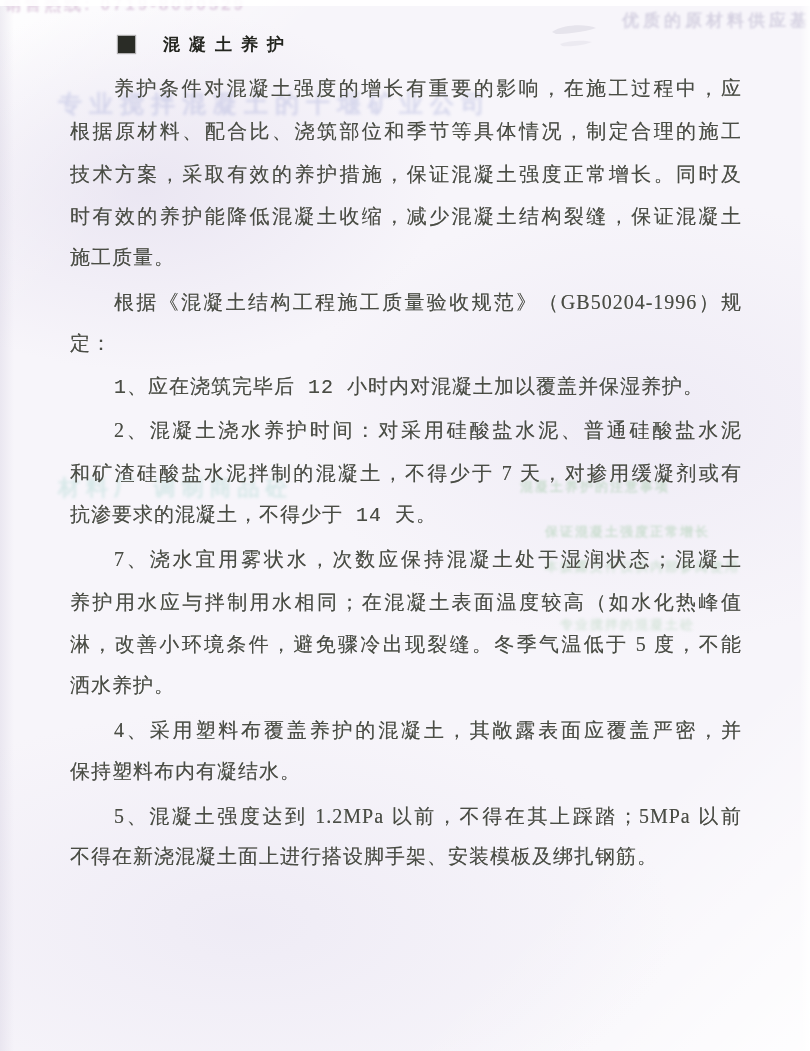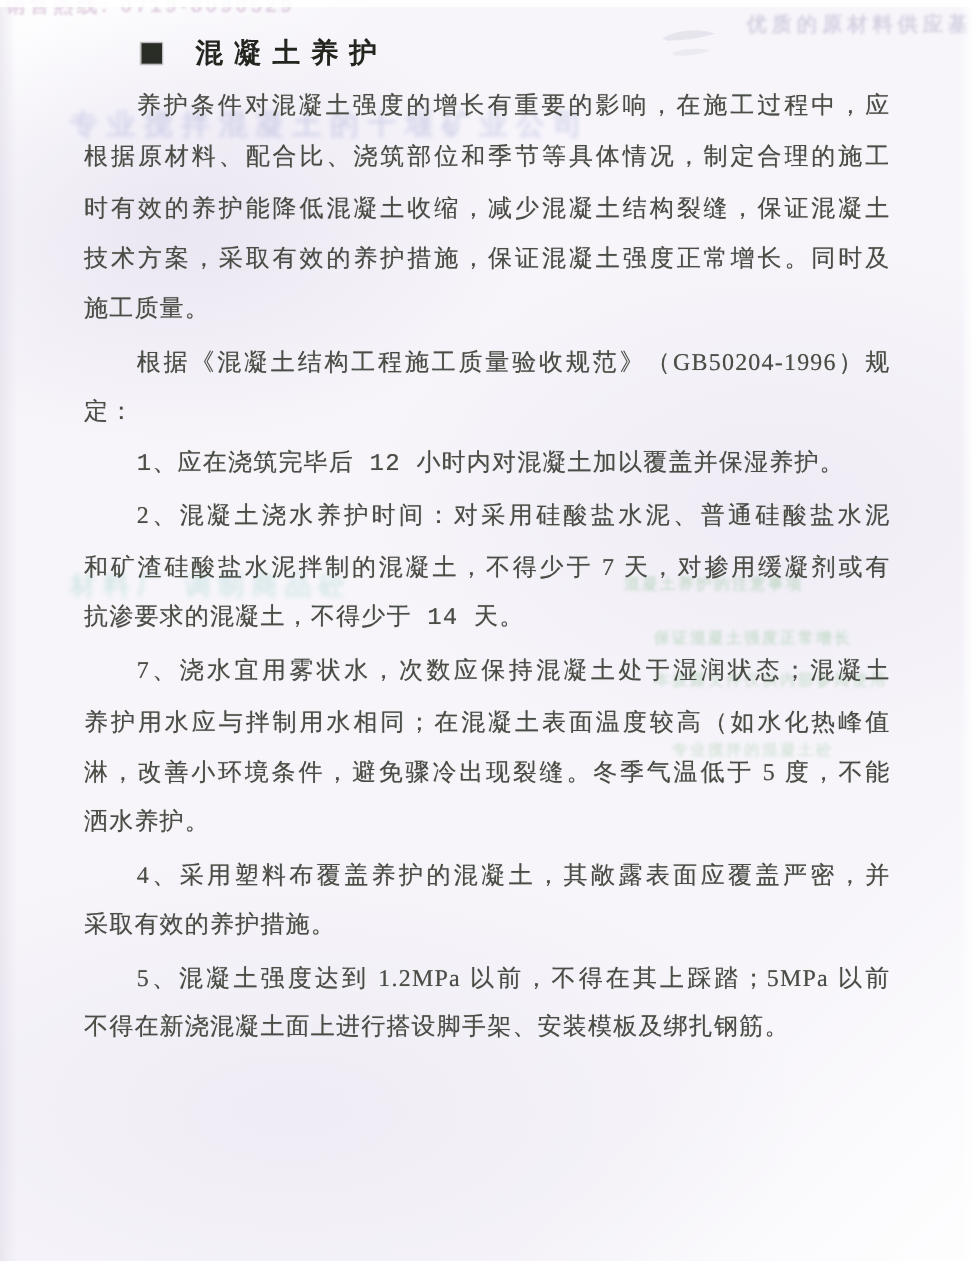--- a/index.html
+++ b/index.html
@@ -38,21 +38,21 @@
   .heading{
     position:absolute;left:70px;top:27px;width:672px;height:34px;
     display:flex;align-items:center;
     color:#23251f;
   }
   .heading .bullet{
     display:inline-block;width:17px;height:17px;background:#2a2c26;
     margin-left:48px;margin-right:28px;box-shadow:0 0 1px 1px rgba(42,44,38,.35);
   }
   .heading .title{
-    font-size:23px;font-weight:bold;letter-spacing:9px;
+    font-size:17px;font-weight:bold;letter-spacing:9px;
     filter:blur(.3px);
   }
 
   
   .body-text{
     position:absolute;left:70px;top:67px;width:672px;
     font-size:20px;line-height:42.8px;color:#4a4d45;
     filter:blur(.35px);
     text-shadow:0 0 .6px rgba(74,77,69,.55);
   }
@@ -80,34 +80,34 @@
 <div class="ghost ghost-g4">专业搅拌的混凝土砼</div>
 
 <div class="heading">
   <span class="bullet"></span>
   <span class="title">混凝土养护</span>
 </div>
 
 <div class="body-text">
   <div class="line full indent">养护条件对混凝土强度的增长有重要的影响，在施工过程中，应</div>
   <div class="line full">根据原材料、配合比、浇筑部位和季节等具体情况，制定合理的施工</div>
+  <div class="line full">技术方案，采取有效的养护措施，保证混凝土强度正常增长。同时及</div>
   <div class="line full">时有效的养护能降低混凝土收缩，减少混凝土结构裂缝，保证混凝土</div>
-  <div class="line full">技术方案，采取有效的养护措施，保证混凝土强度正常增长。同时及</div>
   <div class="line short">施工质量。</div>
   <div class="line full indent">根据《混凝土结构工程施工质量验收规范》（GB50204-1996）规</div>
   <div class="line short">定：</div>
   <div class="line short indent">1、应在浇筑完毕后 12 小时内对混凝土加以覆盖并保湿养护。</div>
   <div class="line full indent">2、混凝土浇水养护时间：对采用硅酸盐水泥、普通硅酸盐水泥</div>
   <div class="line full">和矿渣硅酸盐水泥拌制的混凝土，不得少于 7 天，对掺用缓凝剂或有</div>
   <div class="line short">抗渗要求的混凝土，不得少于 14 天。</div>
   <div class="line full indent">7、浇水宜用雾状水，次数应保持混凝土处于湿润状态；混凝土</div>
   <div class="line full">养护用水应与拌制用水相同；在混凝土表面温度较高（如水化热峰值</div>
   <div class="line full">淋，改善小环境条件，避免骤冷出现裂缝。冬季气温低于 5 度，不能</div>
   <div class="line short">洒水养护。</div>
   <div class="line full indent">4、采用塑料布覆盖养护的混凝土，其敞露表面应覆盖严密，并</div>
-  <div class="line short">采取有效的养护措施。</div>
+  <div class="line short">保持塑料布内有凝结水。</div>
   <div class="line full indent">5、混凝土强度达到 1.2MPa 以前，不得在其上踩踏；5MPa 以前</div>
   <div class="line short">不得在新浇混凝土面上进行搭设脚手架、安装模板及绑扎钢筋。</div>
 </div>
 
 <div class="edge-shade-left"></div>
 <div class="edge-light-top"></div>
 <div class="edge-light-right"></div>
 
 </body></html>

